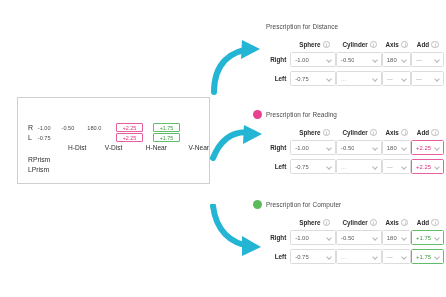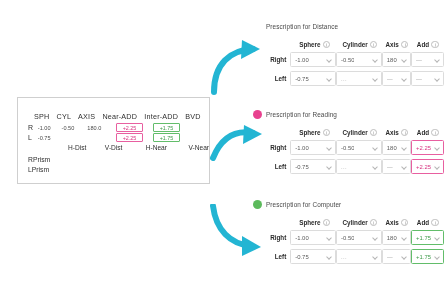--- a/index.html
+++ b/index.html
@@ -253,28 +253,20 @@
     border-bottom: 0.7px solid #b5b5b5;
     transform: rotate(45deg);
   }
 </style>
 </head>
 <body>
 
 <div class="rx-card">
   <div class="rx-card-inner">
 
-    <div class="rx-head">
-      <span>SPH</span>
-      <span>CYL</span>
-      <span>AXIS</span>
-      <span>Near-ADD</span>
-      <span>Inter-ADD</span>
-      <span>BVD</span>
-    </div>
 
     <div class="rx-eye-row r">
       <span class="rx-eye-lab">R</span>
       <span class="rx-val sph">-1.00</span>
       <span class="rx-val cyl">-0.50</span>
       <span class="rx-val axis">180.0</span>
     </div>
 
     <div class="rx-eye-row l">
       <span class="rx-eye-lab">L</span>

